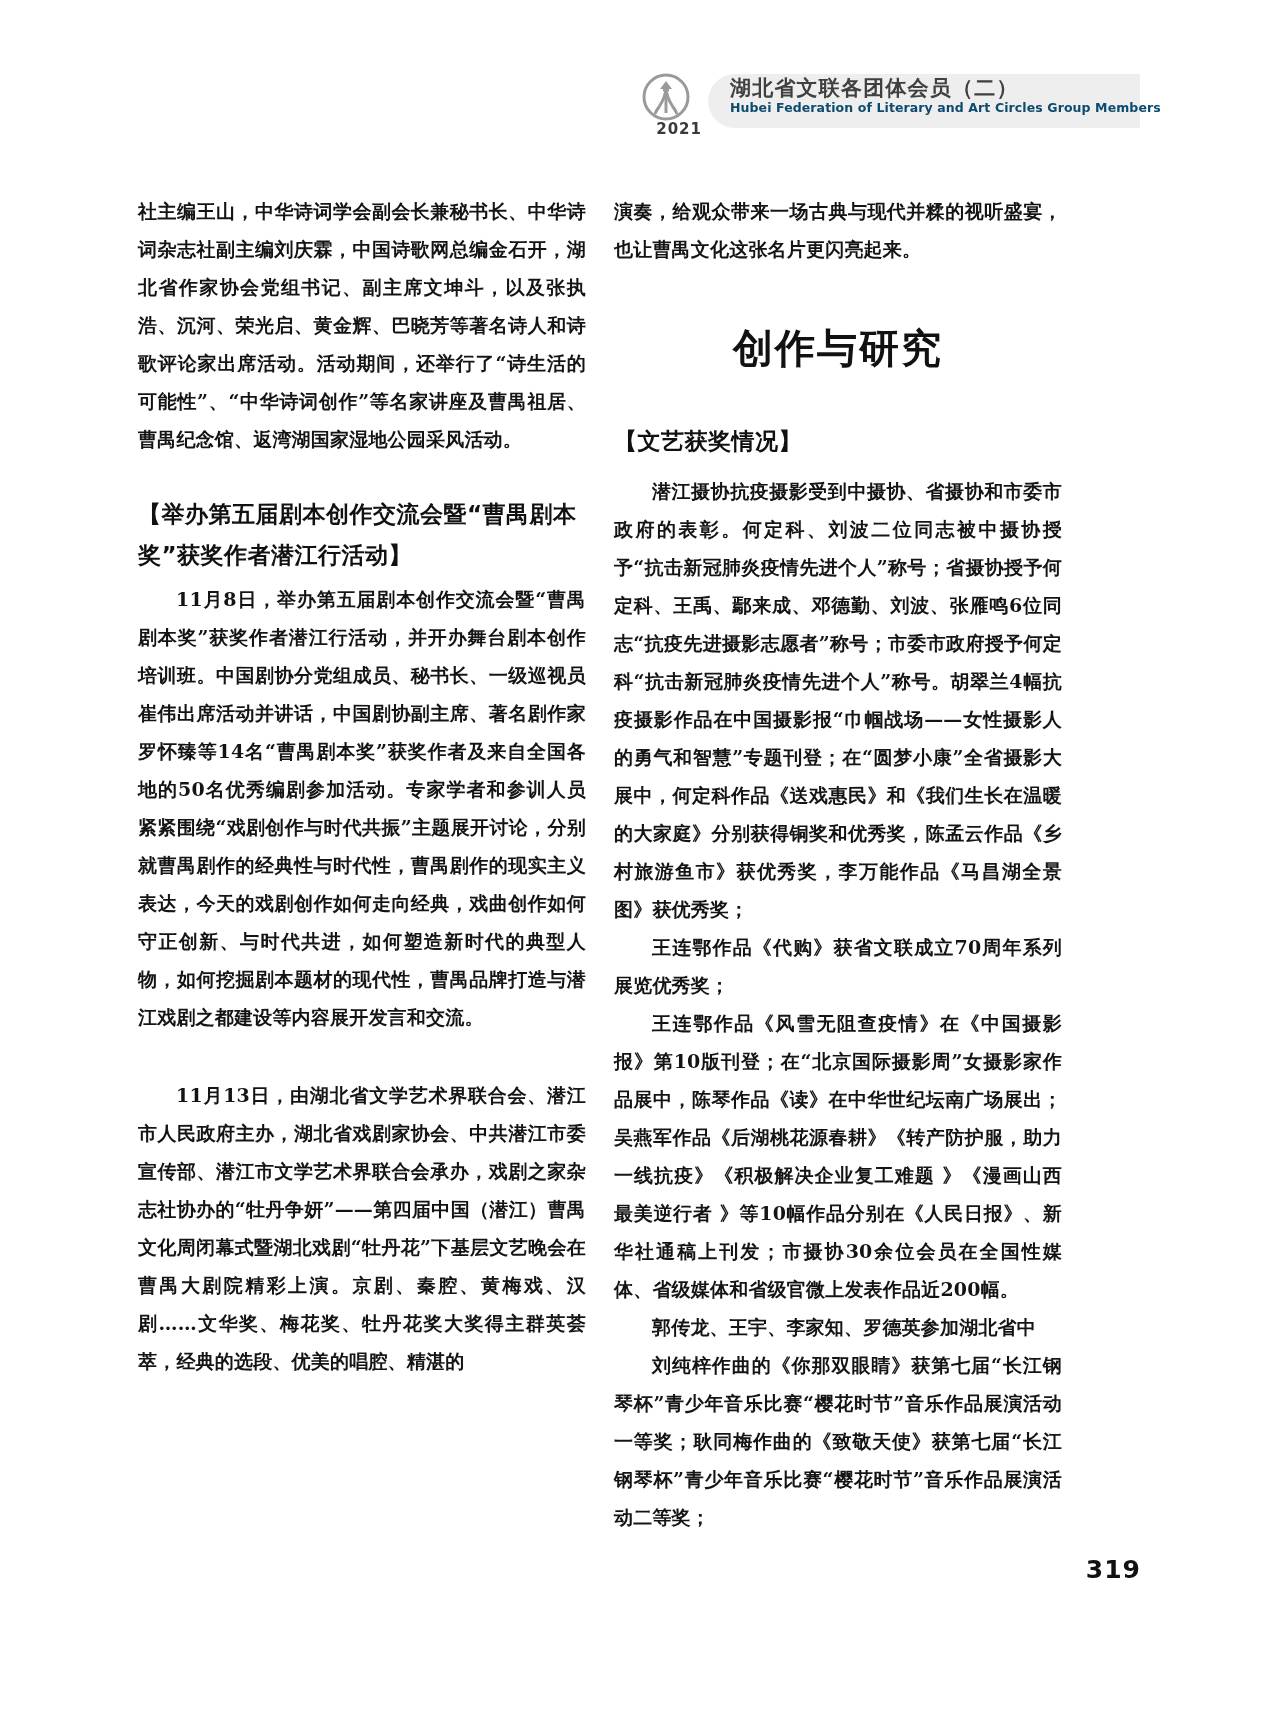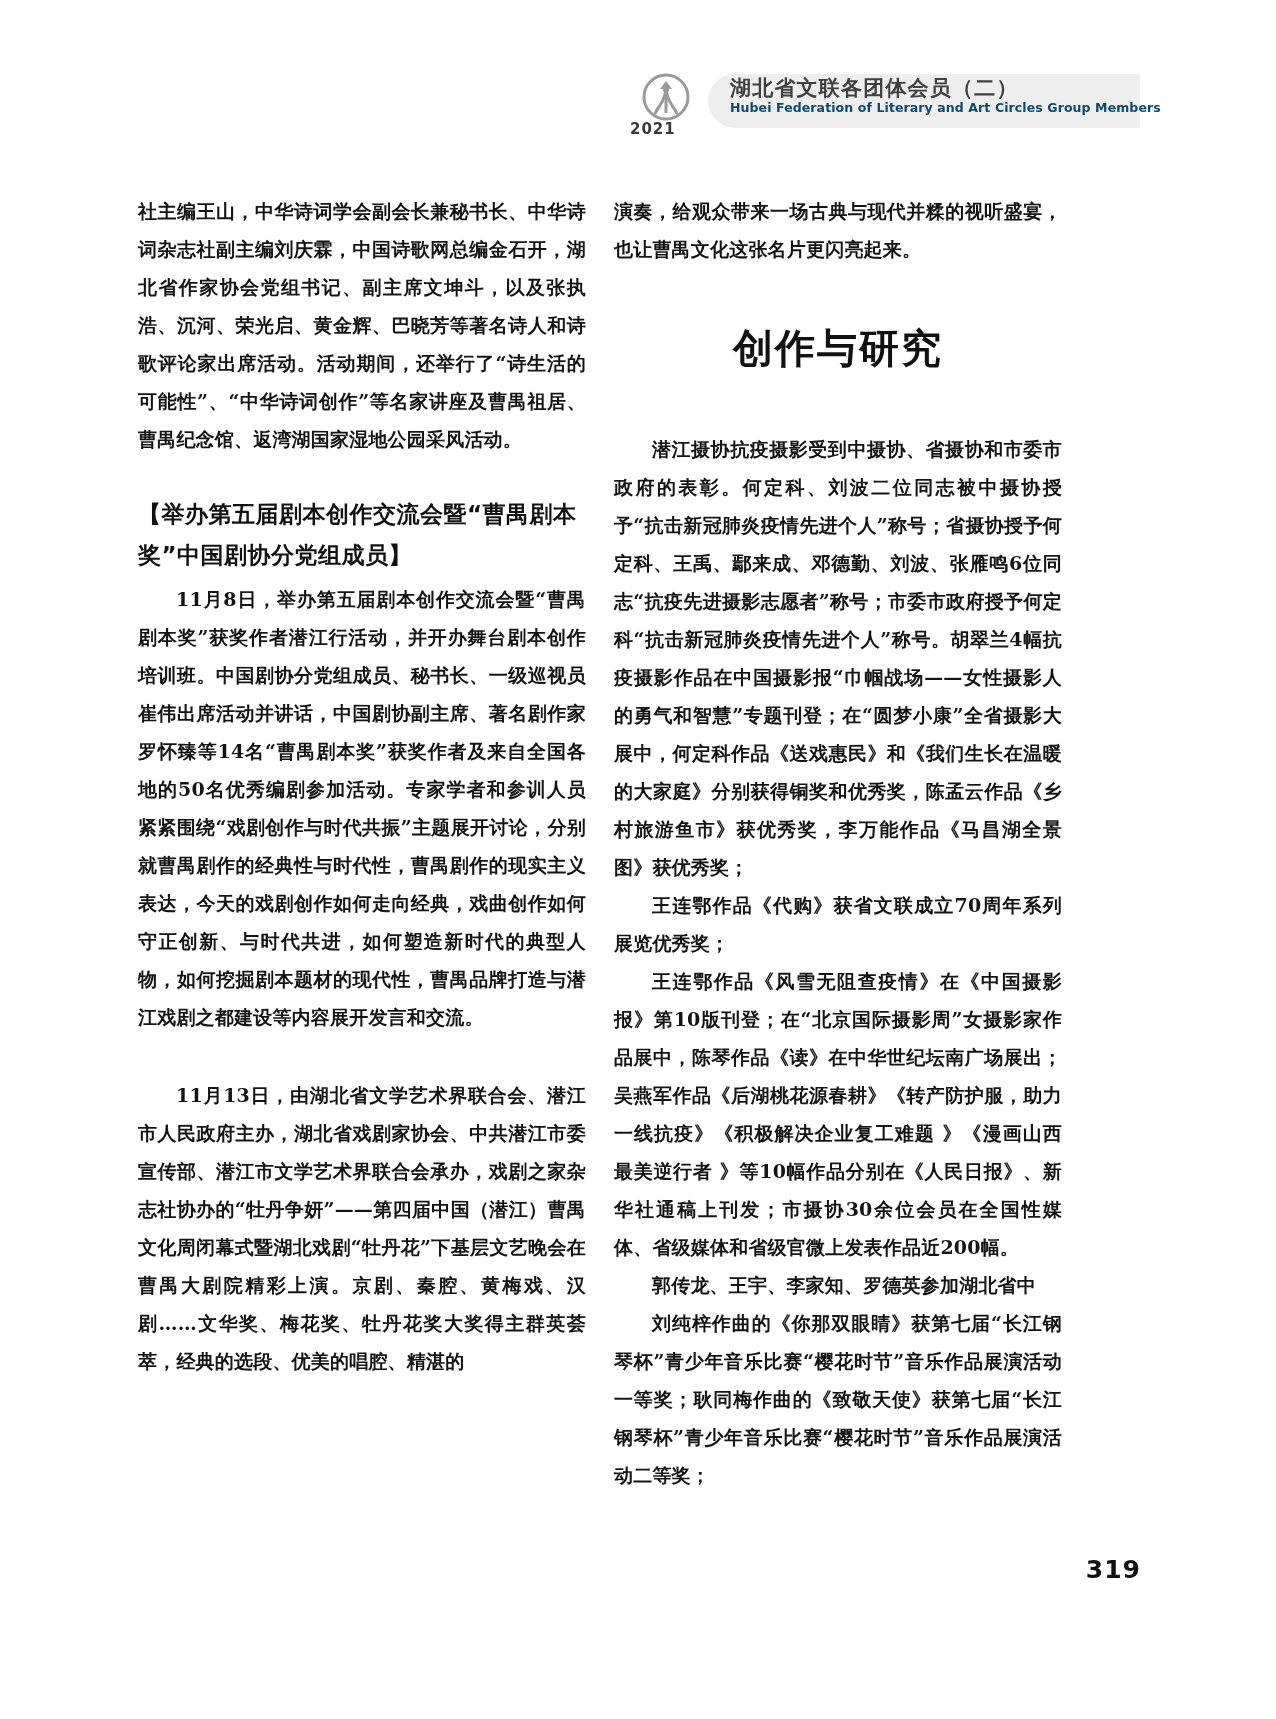--- a/index.html
+++ b/index.html
@@ -46,21 +46,21 @@
     margin: 0 auto;
     display: block;
   }
   .logo-year {
     font-family: "DejaVu Sans", "Liberation Sans", sans-serif;
     font-size: 15px;
     font-weight: bold;
     letter-spacing: 1px;
     color: #3a3a3a;
     margin-top: -2px;
-    text-align: left;
+    text-align: right;
   }
   .header-text {
     position: absolute;
     left: 110px;
     top: 5px;
     width: 420px;
   }
   .header-cn {
     font-family: "DejaVu Serif", "Liberation Serif", serif;
     font-weight: bold;
@@ -180,38 +180,39 @@
     <div class="header-en">Hubei Federation of Literary and Art Circles Group Members</div>
   </div>
 </div>
 
 <div class="columns">
 
   <div class="col col-left">
     <p class="body">社主编王山，中华诗词学会副会长兼秘书长、中华诗词杂志社副主编刘庆霖，中国诗歌网总编金石开，湖北省作家协会党组书记、副主席文坤斗，以及张执浩、沉河、荣光启、黄金辉、巴晓芳等著名诗人和诗歌评论家出席活动。活动期间，还举行了“诗生活的可能性”、“中华诗词创作”等名家讲座及曹禺祖居、曹禺纪念馆、返湾湖国家湿地公园采风活动。</p>
 
     <div class="gap-before-head"></div>
-    <h3 class="section-head">【举办第五届剧本创作交流会暨“曹禺剧本奖”中国剧协分党组成员】</h3>
+    <h3 class="section-head">【举办第五届剧本创作交流会暨“曹禺剧本奖”获奖作者潜江行活动】</h3>
     <div class="gap-after-head"></div>
 
     <p class="body indent">11月8日，举办第五届剧本创作交流会暨“曹禺剧本奖”获奖作者潜江行活动，并开办舞台剧本创作培训班。中国剧协分党组成员、秘书长、一级巡视员崔伟出席活动并讲话，中国剧协副主席、著名剧作家罗怀臻等14名“曹禺剧本奖”获奖作者及来自全国各地的50名优秀编剧参加活动。专家学者和参训人员紧紧围绕“戏剧创作与时代共振”主题展开讨论，分别就曹禺剧作的经典性与时代性，曹禺剧作的现实主义表达，今天的戏剧创作如何走向经典，戏曲创作如何守正创新、与时代共进，如何塑造新时代的典型人物，如何挖掘剧本题材的现代性，曹禺品牌打造与潜江戏剧之都建设等内容展开发言和交流。</p>
 
     <div class="gap-before-head"></div>
     <div class="gap-after-head"></div>
 
     <p class="body indent">11月13日，由湖北省文学艺术界联合会、潜江市人民政府主办，湖北省戏剧家协会、中共潜江市委宣传部、潜江市文学艺术界联合会承办，戏剧之家杂志社协办的“牡丹争妍”——第四届中国（潜江）曹禺文化周闭幕式暨湖北戏剧“牡丹花”下基层文艺晚会在曹禺大剧院精彩上演。京剧、秦腔、黄梅戏、汉剧……文华奖、梅花奖、牡丹花奖大奖得主群英荟萃，经典的选段、优美的唱腔、精湛的</p>
   </div>
 
   <div class="col col-right">
     <p class="body">演奏，给观众带来一场古典与现代并糅的视听盛宴，也让曹禺文化这张名片更闪亮起来。</p>
 
     <div class="gap-big-before"></div>
     <h2 class="big-title">创作与研究</h2>
     <div class="gap-big-after"></div>
 
+    <h3 class="bracket-head">【文艺获奖情况】</h3>
     <div class="gap-small"></div>
 
     <p class="body indent">潜江摄协抗疫摄影受到中摄协、省摄协和市委市政府的表彰。何定科、刘波二位同志被中摄协授予“抗击新冠肺炎疫情先进个人”称号；省摄协授予何定科、王禹、鄢来成、邓德勤、刘波、张雁鸣6位同志“抗疫先进摄影志愿者”称号；市委市政府授予何定科“抗击新冠肺炎疫情先进个人”称号。胡翠兰4幅抗疫摄影作品在中国摄影报“巾帼战场——女性摄影人的勇气和智慧”专题刊登；在“圆梦小康”全省摄影大展中，何定科作品《送戏惠民》和《我们生长在温暖的大家庭》分别获得铜奖和优秀奖，陈孟云作品《乡村旅游鱼市》获优秀奖，李万能作品《马昌湖全景图》获优秀奖；</p>
     <p class="body indent">王连鄂作品《代购》获省文联成立70周年系列展览优秀奖；</p>
     <p class="body indent">王连鄂作品《风雪无阻查疫情》在《中国摄影报》第10版刊登；在“北京国际摄影周”女摄影家作品展中，陈琴作品《读》在中华世纪坛南广场展出；吴燕军作品《后湖桃花源春耕》《转产防护服，助力一线抗疫》《积极解决企业复工难题 》《漫画山西最美逆行者 》等10幅作品分别在《人民日报》、新华社通稿上刊发；市摄协30余位会员在全国性媒体、省级媒体和省级官微上发表作品近200幅。</p>
     <p class="body indent">郭传龙、王宇、李家知、罗德英参加湖北省中</p>
     <p class="body indent">刘纯梓作曲的《你那双眼睛》获第七届“长江钢琴杯”青少年音乐比赛“樱花时节”音乐作品展演活动一等奖；耿同梅作曲的《致敬天使》获第七届“长江钢琴杯”青少年音乐比赛“樱花时节”音乐作品展演活动二等奖；</p>
   </div>
 </div>
 

